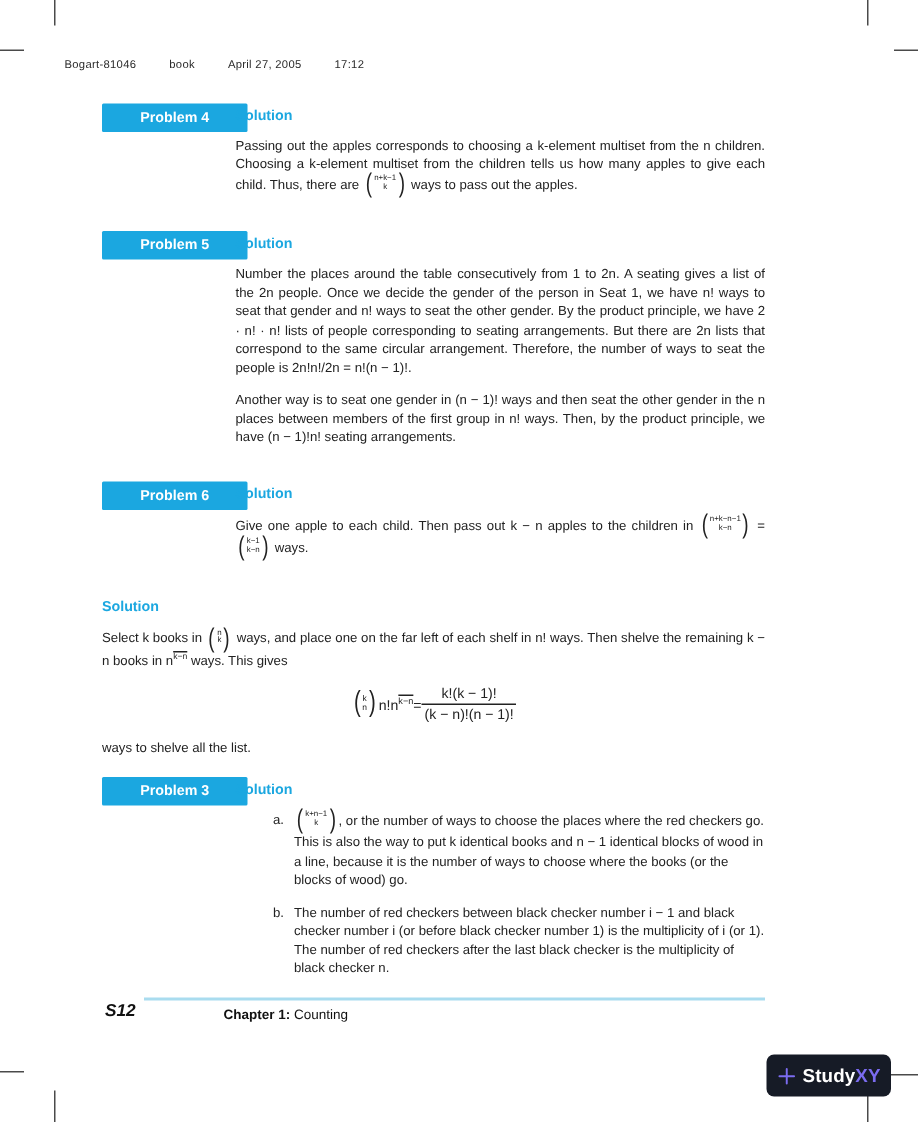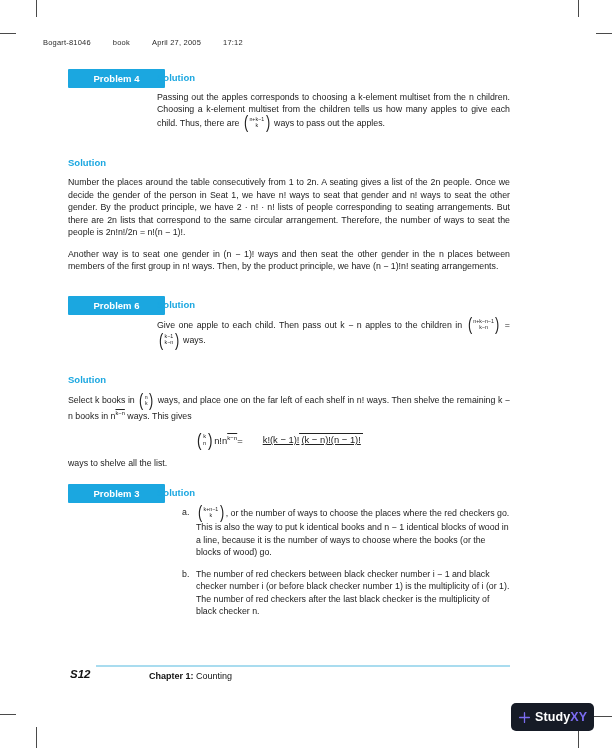--- a/index.html
+++ b/index.html
@@ -46,21 +46,21 @@
   .list-item{display:flex;font-size:8.8px;line-height:1.42;margin-bottom:9px;}
   .list-item .marker{width:14px;flex:none;}
   .list-item .li-body{flex:1;text-align:left;}
 
   
   .binom{display:inline-flex;align-items:center;vertical-align:middle;margin:0 1px;position:relative;top:-0.5px;}
   .binom .paren{font-size:2.05em;font-weight:300;line-height:0.85;transform:scaleX(0.7);}
   .binom .stack{display:inline-flex;flex-direction:column;align-items:center;line-height:1.12;font-size:0.6em;padding:0 0.5px;}
   .pow sup{font-size:0.65em;}
   .pow sup.over{text-decoration:overline;}
-  .frac{display:inline-flex;align-items:center;vertical-align:middle;margin:0 20px;line-height:1.35;text-decoration:underline;}
+  .frac{display:inline-flex;flex-direction:column;align-items:center;vertical-align:middle;margin:0 0;line-height:1.35;}
   .frac .den{border-top:1px solid #222;padding:0 2px;}
 
   
   .page-num{position:absolute;left:70px;top:668px;font-size:11.5px;font-weight:bold;font-style:italic;color:#111;}
   .chapter-rule{position:absolute;left:96px;top:665px;width:414px;height:2px;background:var(--rule);}
   .chapter-line{position:absolute;left:101px;top:671px;font-size:9px;color:#111;margin-left:48px;}
   .chapter-line .chlabel{font-weight:bold;}
 
   
   .badge{
@@ -102,20 +102,23 @@
             <span class="paren">(</span>
             <span class="stack">
               <span class="top">n+k−1</span>
               <span class="bot">k</span>
             </span>
             <span class="paren">)</span>
           </span> ways to pass out the apples.</div>
       </div>
     </section>
     <section class="problem-row">
+      <div class="label-col">
+        <div class="plabel">Problem 5</div>
+      </div>
       <div class="content-col">
         <div class="sol">Solution</div>
         <div class="para">Number the places around the table consecutively from 1 to 2n. A seating gives a list of the 2n people. Once we decide the gender of the person in Seat 1, we have n! ways to seat that gender and n! ways to seat the other gender. By the product principle, we have 2 · n! · n! lists of people corresponding to seating arrangements. But there are 2n lists that correspond to the same circular arrangement. Therefore, the number of ways to seat the people is 2n!n!/2n = n!(n − 1)!.</div>
         <div class="para">Another way is to seat one gender in (n − 1)! ways and then seat the other gender in the n places between members of the first group in n! ways. Then, by the product principle, we have (n − 1)!n! seating arrangements.</div>
       </div>
     </section>
     <section class="problem-row">
       <div class="label-col">
         <div class="plabel">Problem 6</div>
       </div>

